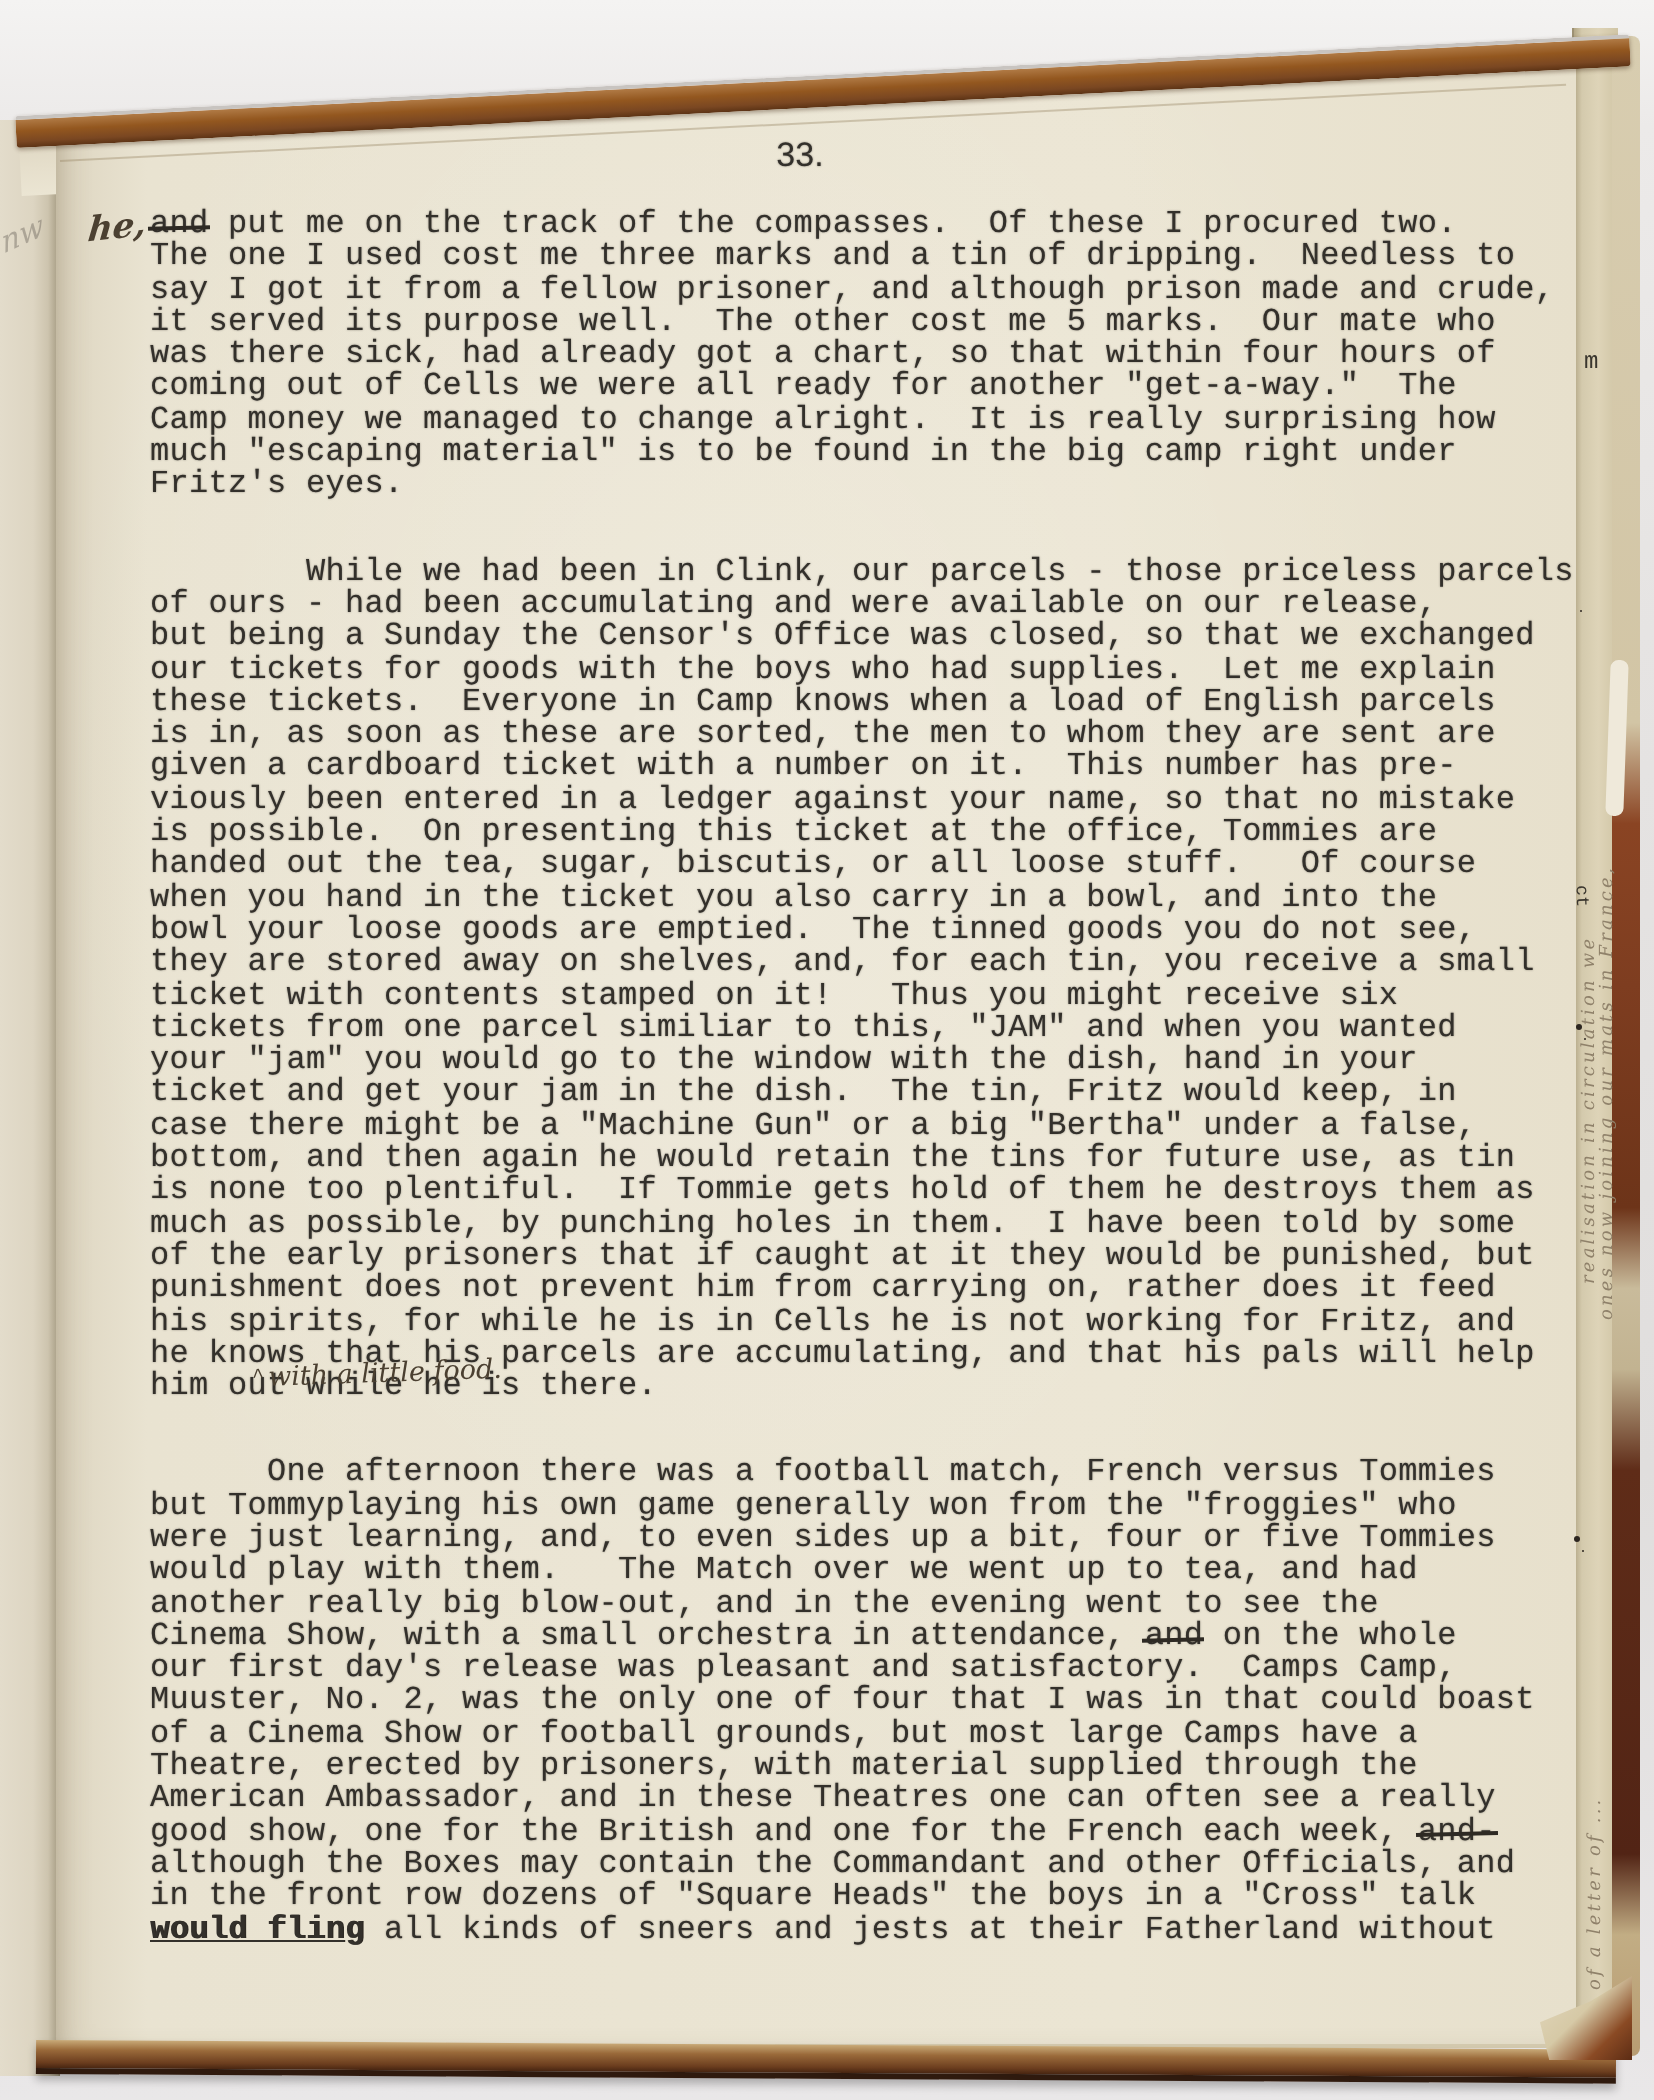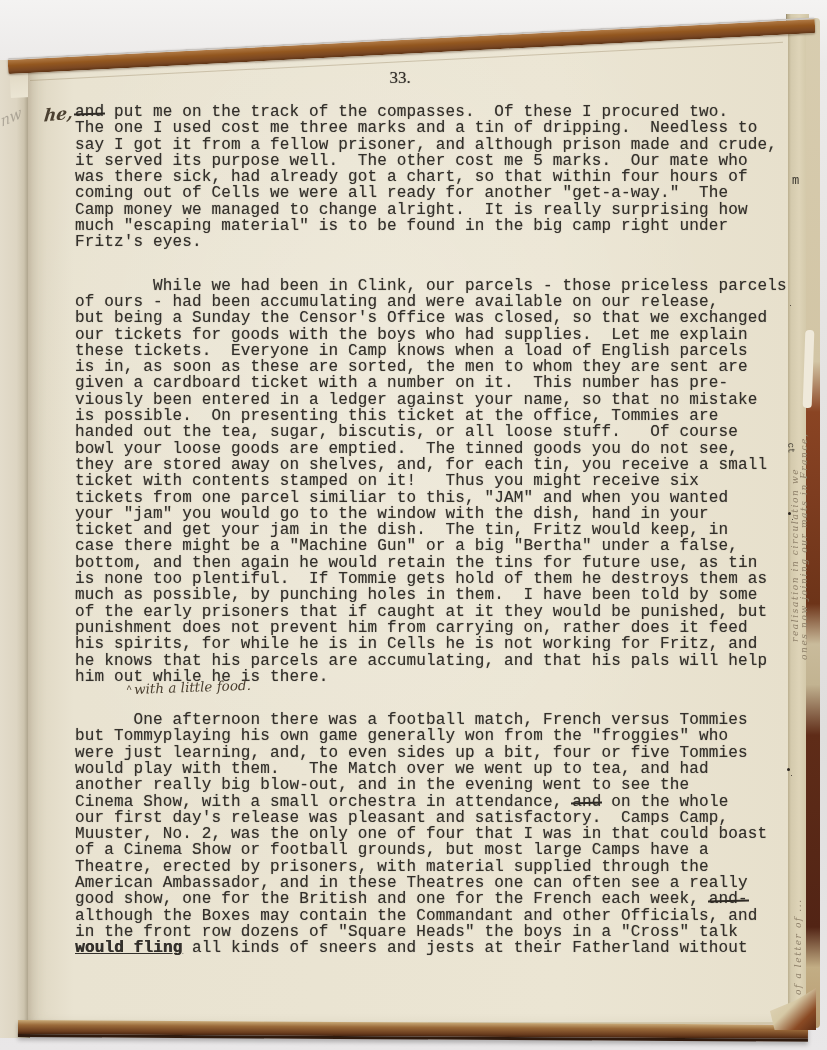--- a/index.html
+++ b/index.html
@@ -68,21 +68,21 @@
   .torn-corner{
     position:absolute;left:770px;top:988px;width:46px;height:42px;z-index:5;
     background:linear-gradient(135deg,#e3d9bf 0%,#d6c9a6 45%,#8a4a24 75%,#5c2c14 100%);
     clip-path:polygon(0 55%,55% 30%,100% 0,100% 100%,10% 100%);
   }
   .ink-dots{position:absolute;left:788px;top:512px;width:3px;height:3px;z-index:4;background:#2c2620;border-radius:50%;
     box-shadow:3px 6px 0 -1px #2c2620,-1px 256px 0 0 #2c2620,2px 262px 0 -1px #2c2620,1px -208px 0 -1px #2c2620;}
   
   .page-number{
     position:absolute;left:340px;top:68px;width:120px;z-index:6;text-align:center;
-    font-family:Liberation Serif, serif;font-size:17px;color:#33302b;
+    font-family:Liberation Sans, sans-serif;font-size:17px;color:#33302b;
     text-shadow:0 0 1px rgba(45,42,36,.55);
   }
   .typed{
     position:absolute;left:75px;top:104px;width:722px;z-index:6;
     font-family:"Liberation Mono",monospace;font-size:16px;line-height:16.3px;
     letter-spacing:.15px;color:#33302b;text-shadow:0 0 1px rgba(45,42,36,.5);
   }
   .para + .para{margin-top:27px;}
   .tline{white-space:pre;height:16.3px;}
   .strike{position:relative;}
@@ -140,20 +140,21 @@
         <div class="tline">        While we had been in Clink, our parcels - those priceless parcels</div>
         <div class="tline">of ours - had been accumulating and were available on our release,</div>
         <div class="tline">but being a Sunday the Censor's Office was closed, so that we exchanged</div>
         <div class="tline">our tickets for goods with the boys who had supplies.  Let me explain</div>
         <div class="tline">these tickets.  Everyone in Camp knows when a load of English parcels</div>
         <div class="tline">is in, as soon as these are sorted, the men to whom they are sent are</div>
         <div class="tline">given a cardboard ticket with a number on it.  This number has pre-</div>
         <div class="tline">viously been entered in a ledger against your name, so that no mistake</div>
         <div class="tline">is possible.  On presenting this ticket at the office, Tommies are</div>
         <div class="tline">handed out the tea, sugar, biscutis, or all loose stuff.   Of course</div>
+        <div class="tline">when you hand in the ticket you also carry in a bowl, and into the</div>
         <div class="tline">bowl your loose goods are emptied.  The tinned goods you do not see,</div>
         <div class="tline">they are stored away on shelves, and, for each tin, you receive a small</div>
         <div class="tline">ticket with contents stamped on it!   Thus you might receive six</div>
         <div class="tline">tickets from one parcel similiar to this, "JAM" and when you wanted</div>
         <div class="tline">your "jam" you would go to the window with the dish, hand in your</div>
         <div class="tline">ticket and get your jam in the dish.  The tin, Fritz would keep, in</div>
         <div class="tline">case there might be a "Machine Gun" or a big "Bertha" under a false,</div>
         <div class="tline">bottom, and then again he would retain the tins for future use, as tin</div>
         <div class="tline">is none too plentiful.  If Tommie gets hold of them he destroys them as</div>
         <div class="tline">much as possible, by punching holes in them.  I have been told by some</div>

